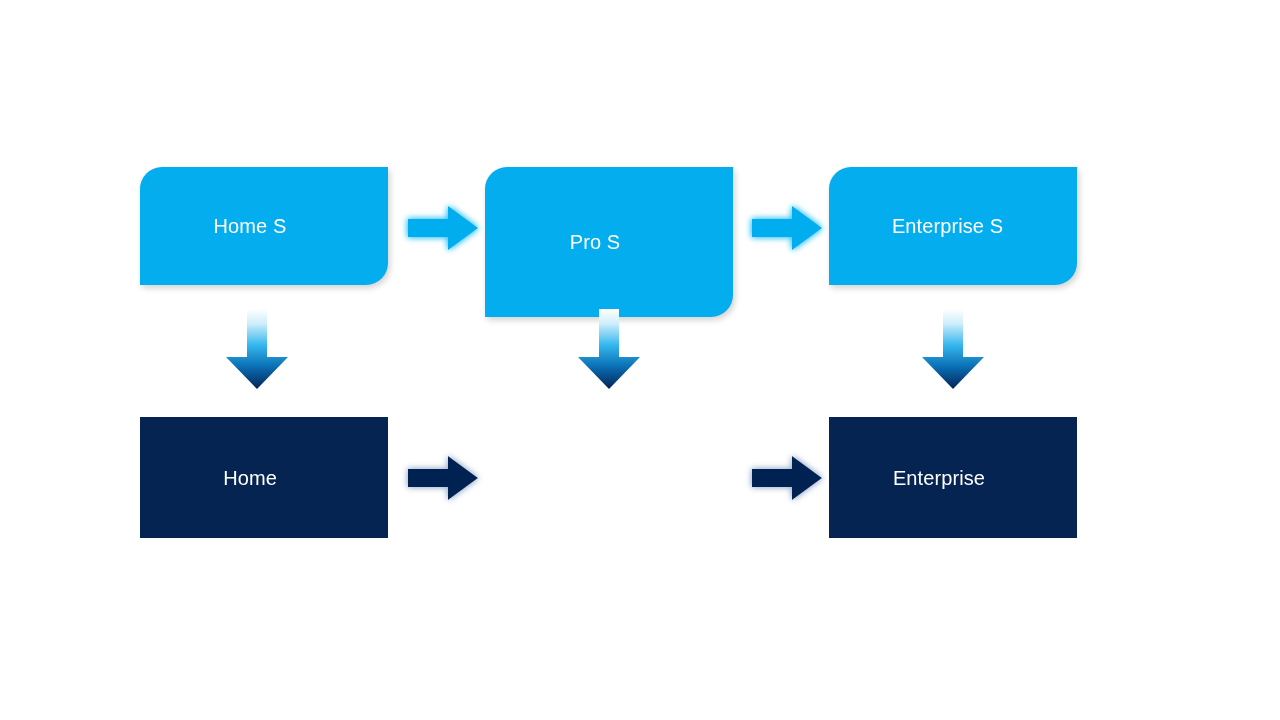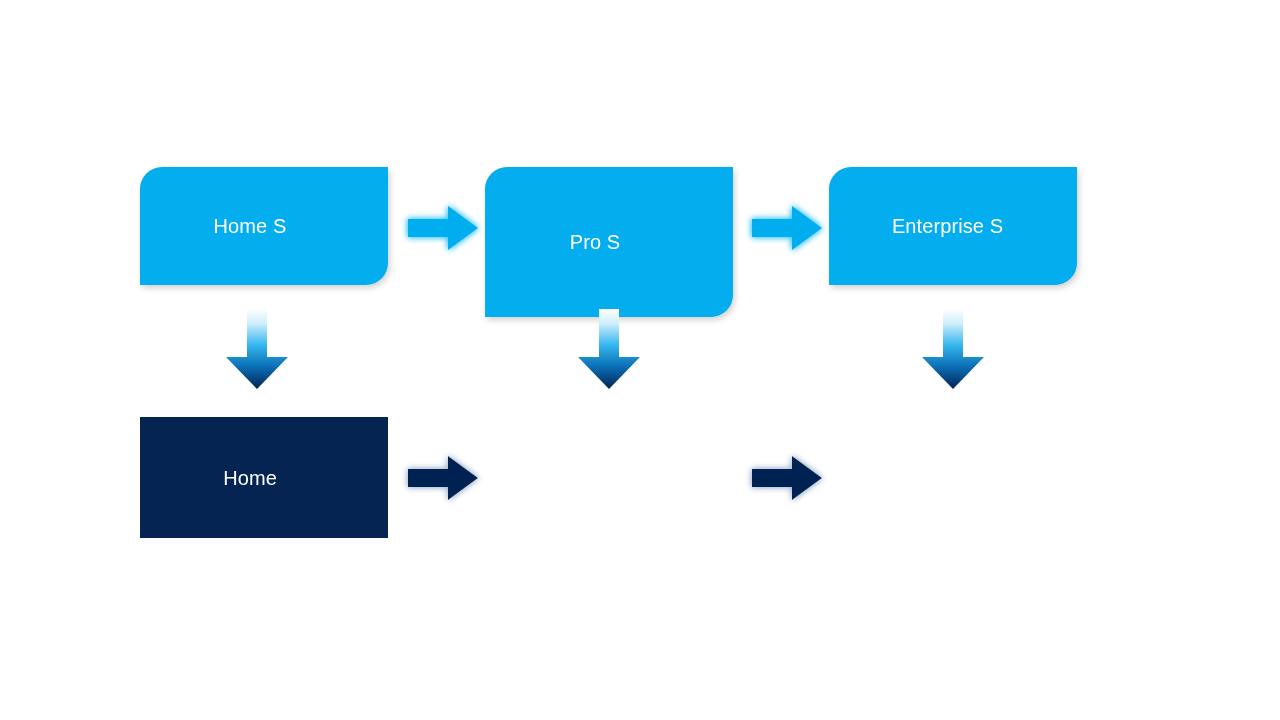--- a/index.html
+++ b/index.html
@@ -166,20 +166,23 @@
       </defs>
       <path d="M21,0 L41,0 L41,48 L62,48 L31,80 L0,48 L21,48 Z" fill="url(#vgrad3)"></path>
     </svg>
   </div>
 
   <div class="node node--navy" style="left:140px; top:417px; width:248px; height:121px;">
     <span class="node__label">Home</span>
   </div>
 
 
+  <div class="node node--navy" style="left:829px; top:417px; width:248px; height:121px;">
+    <span class="node__label">Enterprise</span>
+  </div>
 
   <div class="h-arrow" style="left:408px; top:454px;">
     <svg viewBox="0 0 70 48" xmlns="http://www.w3.org/2000/svg">
       <defs>
         <filter id="glowNavy1" x="-60%" y="-60%" width="220%" height="220%">
           <feGaussianBlur stdDeviation="3.4" result="b"></feGaussianBlur>
           <feFlood flood-color="#9FB4CE" flood-opacity="0.85"></feFlood>
           <feComposite in2="b" operator="in" result="g"></feComposite>
           <feMerge>
               <feMergeNode in="g"></feMergeNode>

